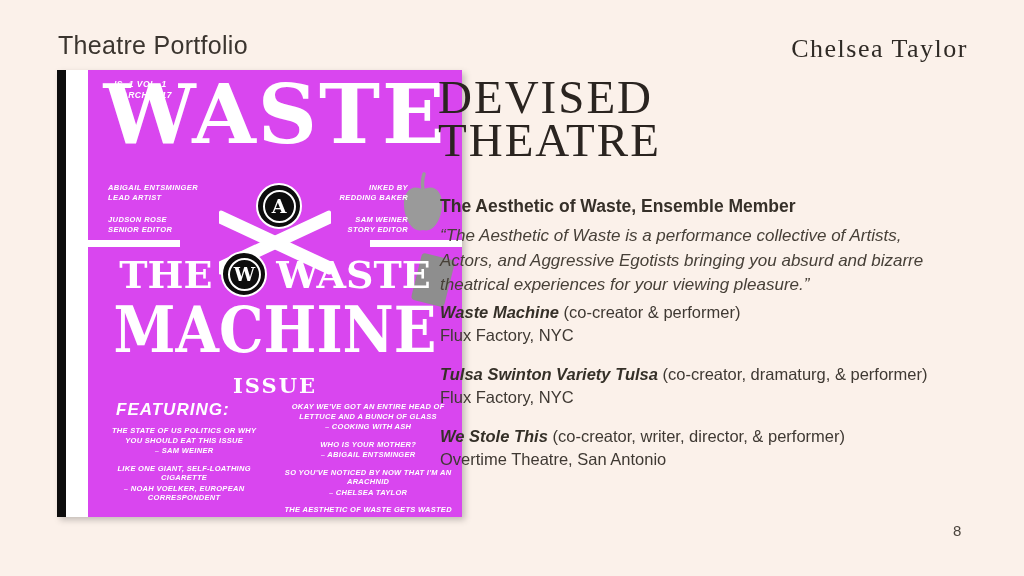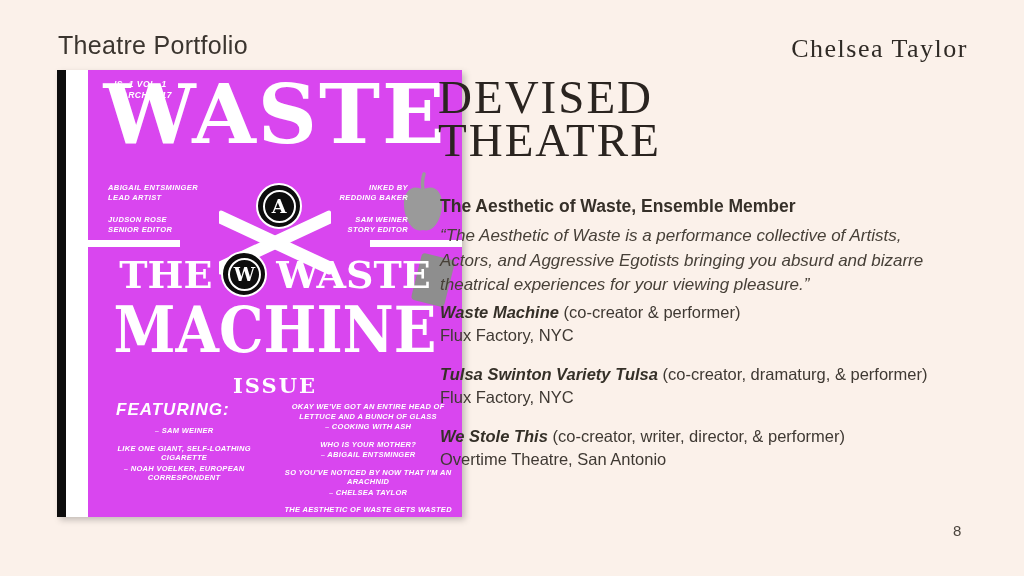--- a/index.html
+++ b/index.html
@@ -134,20 +134,21 @@
       <span>WASTE</span>
     </div>
 
     <div class="machine">MACHINE</div>
     <div class="issue-word">ISSUE</div>
 
     <div class="featuring">
       <div class="feat-col left">
         <div class="featuring-label">FEATURING:</div>
         <div class="feat-entry">
+          <div>THE STATE OF US POLITICS OR WHY YOU SHOULD EAT THIS ISSUE</div>
           <div class="feat-by">– SAM WEINER</div>
         </div>
         <div class="feat-entry">
           <div>LIKE ONE GIANT, SELF-LOATHING CIGARETTE</div>
           <div class="feat-by">– NOAH VOELKER, EUROPEAN CORRESPONDENT</div>
         </div>
 
       </div>
       <div class="feat-col right">
         <div class="feat-entry">

